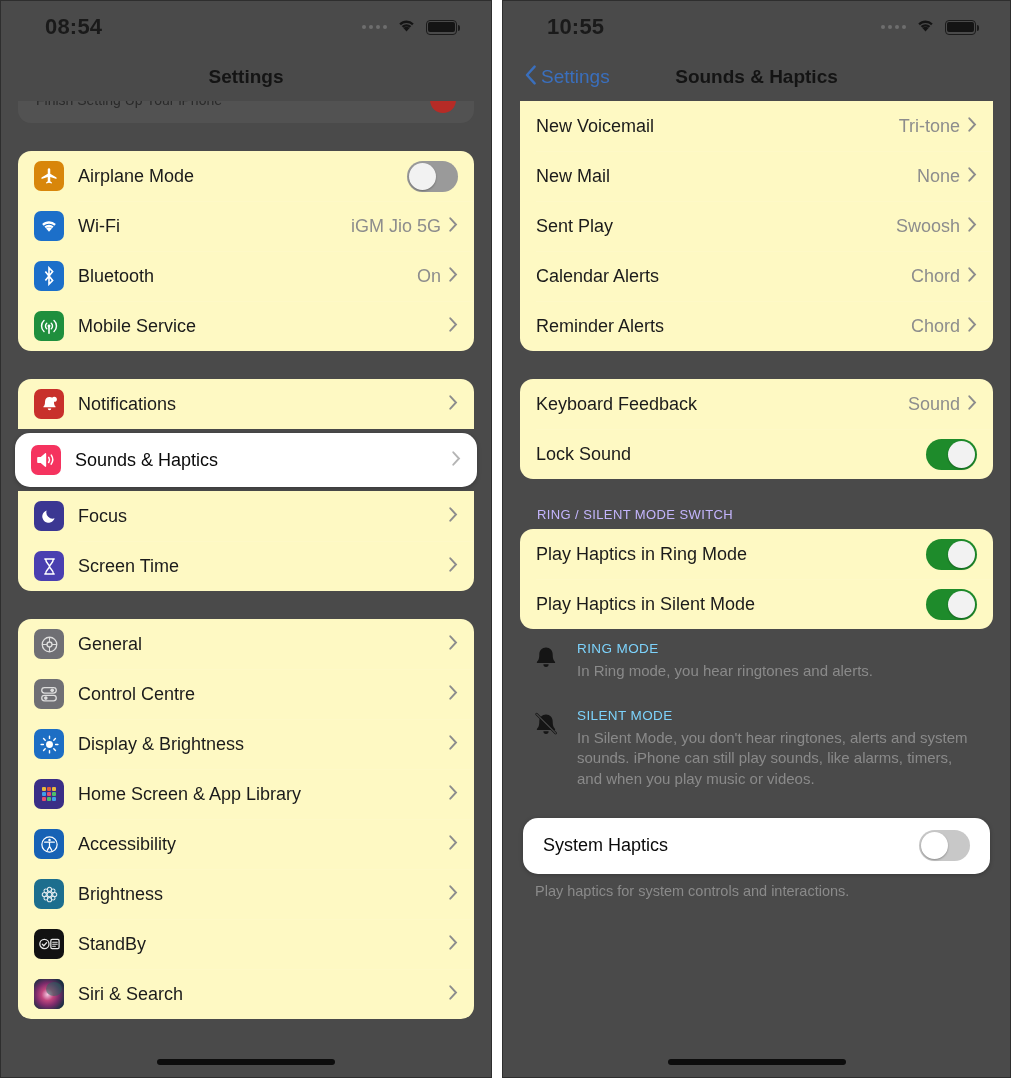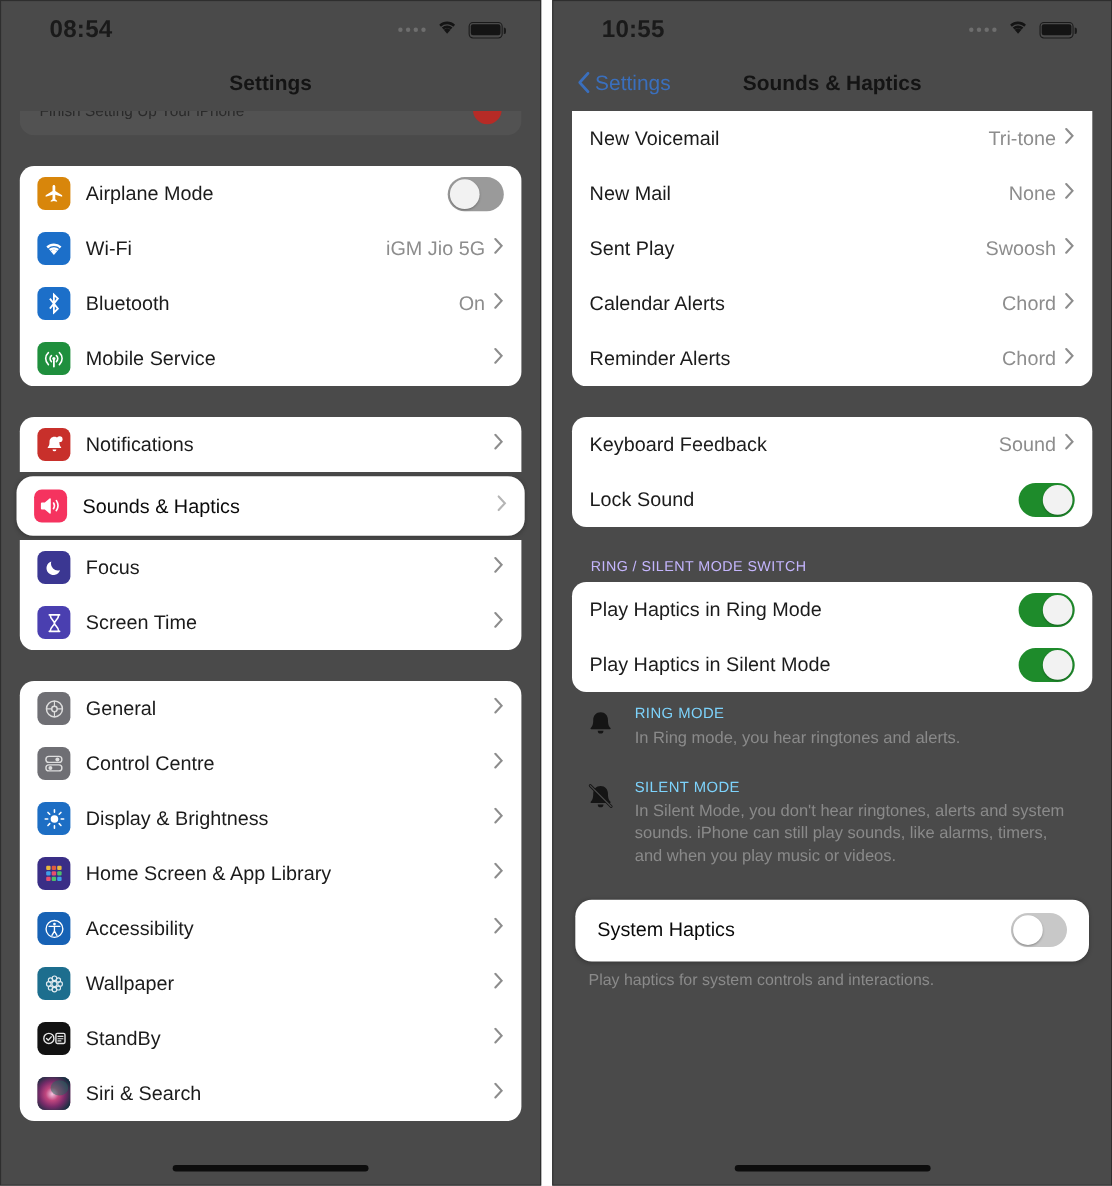--- a/index.html
+++ b/index.html
@@ -78,21 +78,21 @@
     color: #3a6fbd;
     font-size: 19px;
     z-index: 2;
   }
   .nav-back .chev-l { display:block; margin-top:1px; }
 
   
   .content { position: relative; }
 
   .group {
-    background: #ffffff;
+    background: #fef9c3;
     border-radius: 13px;
     margin: 0 17px;
     overflow: hidden;
   }
   .row {
     display: flex;
     align-items: center;
     min-height: 50px;
     padding: 0 16px 0 16px;
     position: relative;
@@ -458,21 +458,21 @@
                 <circle cx="11" cy="5.6" r="2.2"></circle>
                 <circle cx="11" cy="16.4" r="2.2"></circle>
                 <circle cx="5.6" cy="11" r="2.2"></circle>
                 <circle cx="16.4" cy="11" r="2.2"></circle>
                 <circle cx="7.2" cy="7.2" r="2"></circle>
                 <circle cx="14.8" cy="7.2" r="2"></circle>
                 <circle cx="7.2" cy="14.8" r="2"></circle>
                 <circle cx="14.8" cy="14.8" r="2"></circle>
               </svg>
           </span>
-          <span class="row-label">Wallpaper</span>
+          <span class="row-label">Brightness</span>
           <span class="chev"><svg width="9" height="15" viewBox="0 0 9 15">
                 <path d="M1.3 1.3L7 7.5l-5.7 6.2" stroke="#8d8d8d" stroke-width="1.9" fill="none" stroke-linecap="round"></path>
               </svg></span>
         </div>
         <div class="row">
           <span class="app-ico" style="background:#121212">
             <svg width="22" height="18" viewBox="0 0 24 18">
                 <circle cx="7" cy="9" r="5" fill="none" stroke="#e6e6e6" stroke-width="1.4"></circle>
                 <path d="M4.7 9.2l1.7 1.7 3-3.4" stroke="#e6e6e6" stroke-width="1.4" fill="none" stroke-linecap="round"></path>
                 <rect x="14" y="4" width="9" height="10" rx="1.4" fill="none" stroke="#e6e6e6" stroke-width="1.4"></rect>

